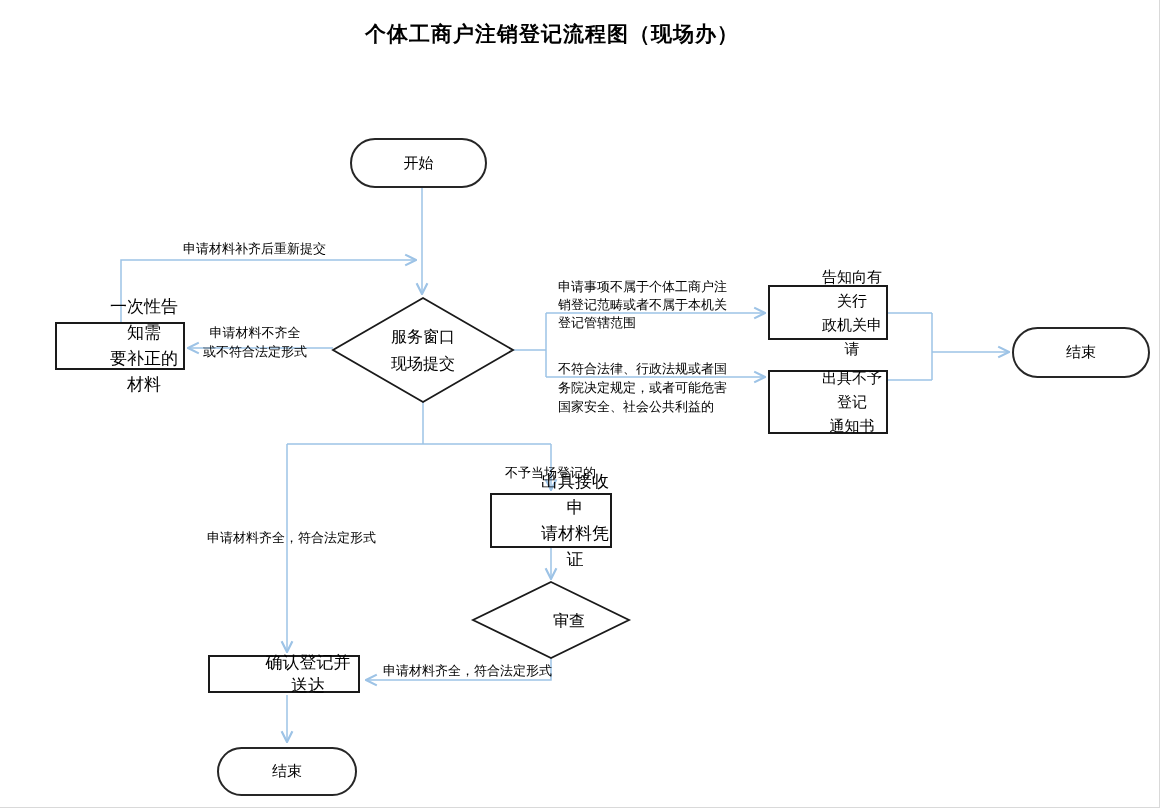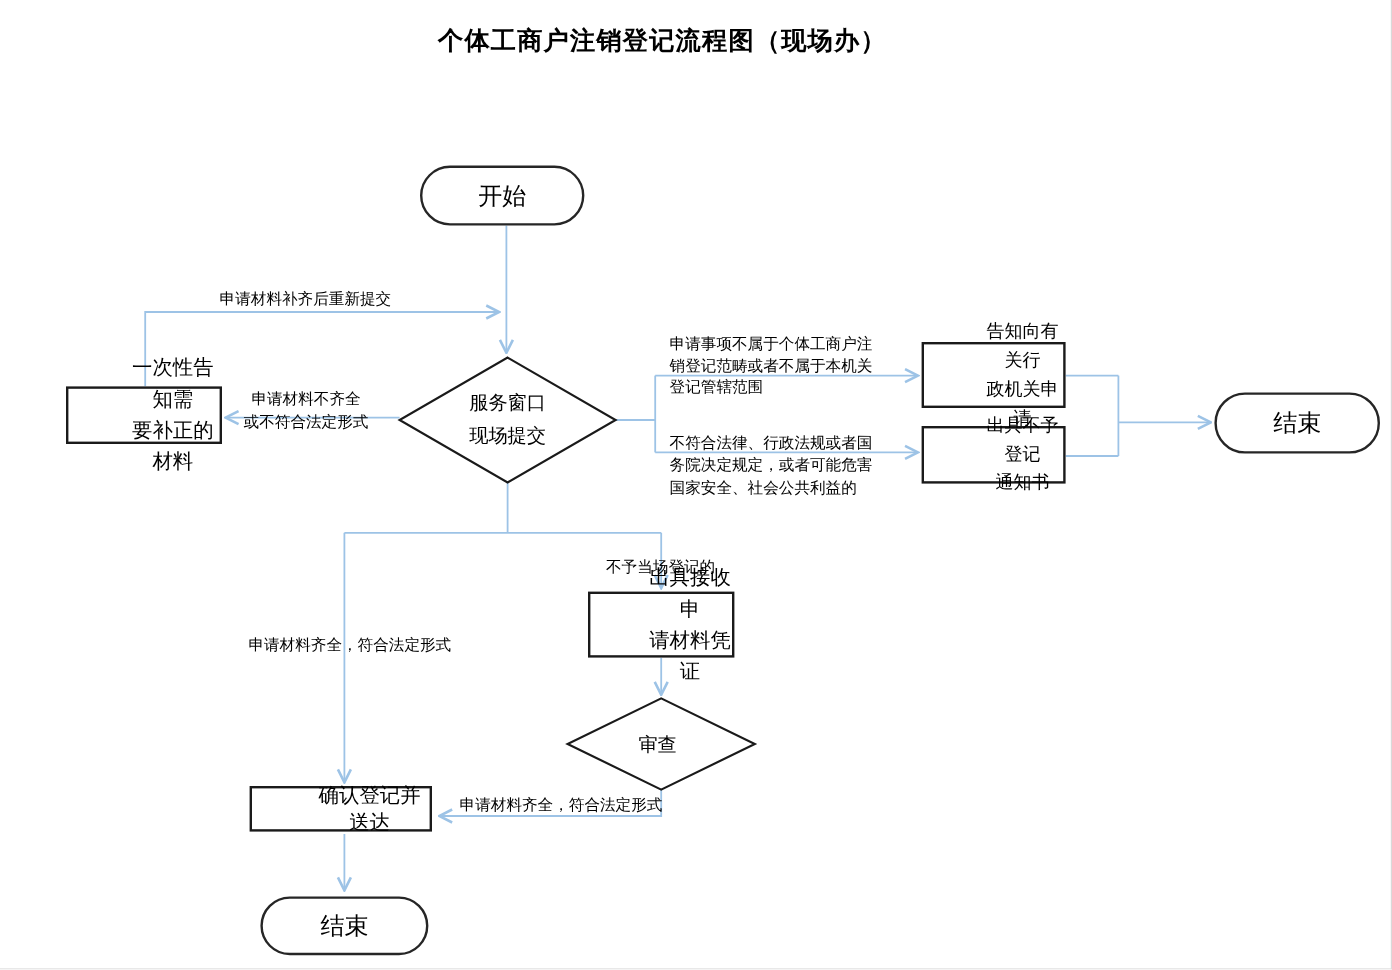--- a/index.html
+++ b/index.html
@@ -24,21 +24,21 @@
   .node{
     position:absolute;
     display:flex;align-items:center;justify-content:center;
     text-align:center;
     background:#ffffff;
     box-sizing:border-box;
   }
   .oval{
     border:2px solid #262626;
     border-radius:26px;
-    font-size:20px;
+    font-size:15px;
   }
   .rect{
     border:2px solid #1a1a1a;
     padding-left:48px;
   }
   .ml{white-space:pre-line;}
   .dtext{
     position:absolute;
     text-align:center;
     white-space:pre-line;
@@ -95,31 +95,31 @@
 
   <div class="dtext" style="left:353px;top:323px;width:140px;font-size:16px;line-height:27px;">服务窗口
 现场提交</div>
 
   <div class="node rect ml" style="left:55px;top:322px;width:130px;height:48px;font-size:17px;line-height:26px;">一次性告知需
 要补正的材料</div>
 
   <div class="node rect ml" style="left:768px;top:285px;width:120px;height:55px;font-size:15px;line-height:24px;">告知向有关行
 政机关申请</div>
 
-  <div class="node rect ml" style="left:768px;top:355px;width:120px;height:48px;font-size:15px;line-height:24px;">出具不予登记
+  <div class="node rect ml" style="left:768px;top:370px;width:120px;height:64px;font-size:15px;line-height:24px;">出具不予登记
 通知书</div>
 
   <div class="node oval" style="left:1012px;top:327px;width:138px;height:51px;">
     <span>结束</span>
   </div>
 
   <div class="node rect ml" style="left:490px;top:493px;width:122px;height:55px;font-size:17px;line-height:26px;">出具接收申
 请材料凭证</div>
 
-  <div class="dtext" style="left:508px;top:611px;width:80px;font-size:16px;">审查</div>
+  <div class="dtext" style="left:529px;top:611px;width:80px;font-size:16px;">审查</div>
 
   <div class="node rect" style="left:208px;top:655px;width:152px;height:38px;font-size:17px;">确认登记并送达</div>
 
   <div class="node oval" style="left:217px;top:747px;width:140px;height:49px;">
     <span>结束</span>
   </div>
 
   <div class="elabel" style="left:183px;top:239px;">申请材料补齐后重新提交</div>
 
   <div class="elabel" style="left:192px;top:323px;width:126px;text-align:center;">申请材料不齐全

